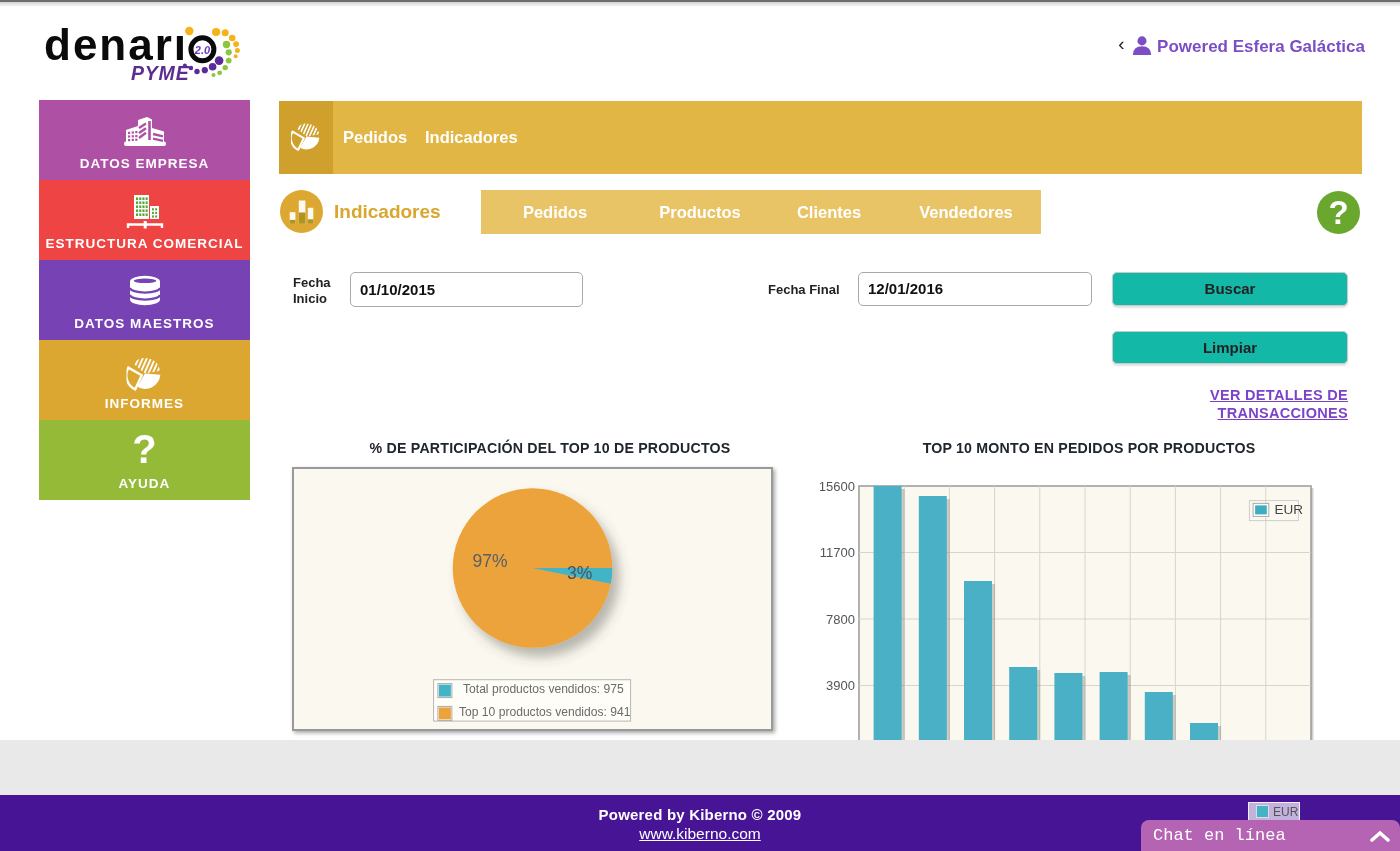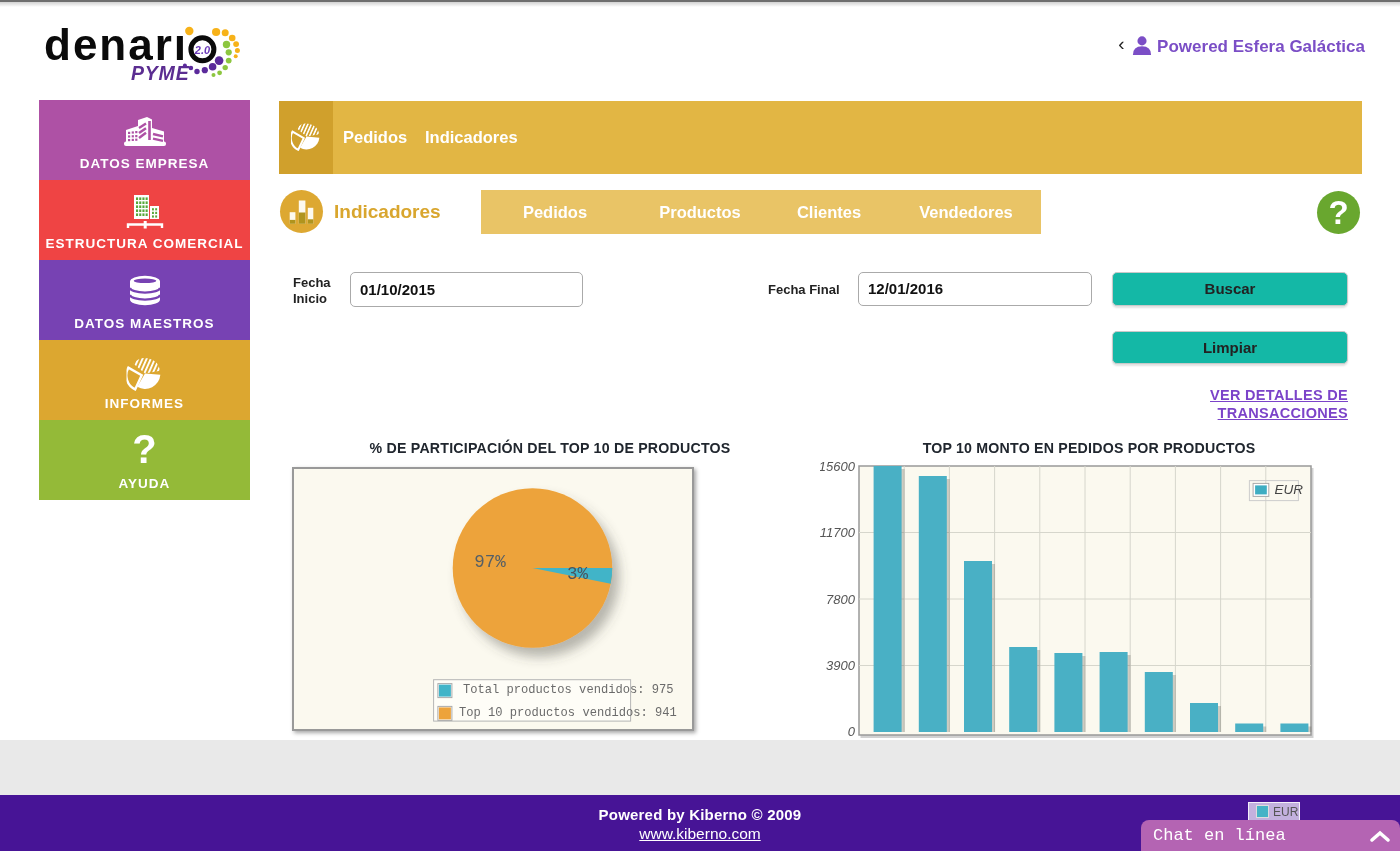--- a/index.html
+++ b/index.html
@@ -245,21 +245,21 @@
 
   <div class="flabel" style="left:293px; top:275px; line-height:16px;">Fecha<br>Inicio</div>
   <div class="finput" style="left:350px; top:272px; width:233px; height:35px; line-height:33px;">01/10/2015</div>
   <div class="flabel" style="left:768px; top:282px;">Fecha Final</div>
   <div class="finput" style="left:858px; top:272px; width:234px; height:34px; line-height:32px;">12/01/2016</div>
   <div class="fbtn" style="top:272px; height:34px; line-height:32px;">Buscar</div>
   <div class="fbtn" style="top:331px; height:33px; line-height:31px;">Limpiar</div>
   <div id="link">VER DETALLES DE TRANSACCIONES</div>
 
   <div class="ctitle" style="left:550px; top:440px;">% DE PARTICIPACIÓN DEL TOP 10 DE PRODUCTOS</div>
-  <div class="panel" id="piepanel" style="left:292px; top:467px; width:402px; height:264px;font-family:Liberation Mono, monospace;">
+  <div class="panel" id="piepanel" style="left:292px; top:467px; width:481px; height:264px;">
     <svg width="477" height="260" viewBox="0 0 477 260">
       <g filter="url(#pieshadow)">
         <circle cx="238.5" cy="99" r="79.8" fill="#eda33b"></circle>
       </g>
       <path d="M238.5 99 L318.3 99 A79.8 79.8 0 0 1 316.7 114.8 Z" fill="#41b4c8"></path>
       <text x="196" y="97.5" text-anchor="middle" font-size="17.5" fill="#555f66">97%</text>
       <text x="273" y="109.5" font-size="17.5" fill="#4a545c">3%</text>
       <defs>
         <filter id="pieshadow" x="-30%" y="-30%" width="160%" height="160%">
           <feDropShadow dx="7" dy="9" stdDeviation="6" flood-color="#4a4a42" flood-opacity="0.38"></feDropShadow>
@@ -271,21 +271,21 @@
         <rect x="144.9" y="215.6" width="12" height="12" fill="#41b4c8"></rect>
         <text x="169" y="224">Total productos vendidos: 975</text>
         <rect x="143.9" y="237.4" width="14" height="14" fill="#fff" stroke="#aaa"></rect>
         <rect x="144.9" y="238.4" width="12" height="12" fill="#eda33b"></rect>
         <text x="165" y="247">Top 10 productos vendidos: 941</text>
       </g>
     </svg>
   </div>
 
   <div class="ctitle" style="left:1089px; top:440px;">TOP 10 MONTO EN PEDIDOS POR PRODUCTOS</div>
-  <div id="barwrap" class="abs" style="left:820px; top:456px; width:500px; height:292px;font-style:italic;">
+  <div id="barwrap" class="abs" style="left:820px; top:476px; width:500px; height:292px;">
     <svg width="500" height="292" viewBox="0 0 500 292">
       <g font-size="13" fill="#555" text-anchor="end">
         <text x="35" y="14.5">15600</text>
         <text x="35" y="81">11700</text>
         <text x="35" y="147.5">7800</text>
         <text x="35" y="214">3900</text>
         <text x="35" y="280">0</text>
       </g>
       <g transform="translate(39,10)">
         <rect x="1.5" y="2" width="453" height="270" fill="#000" opacity="0.18"></rect>

